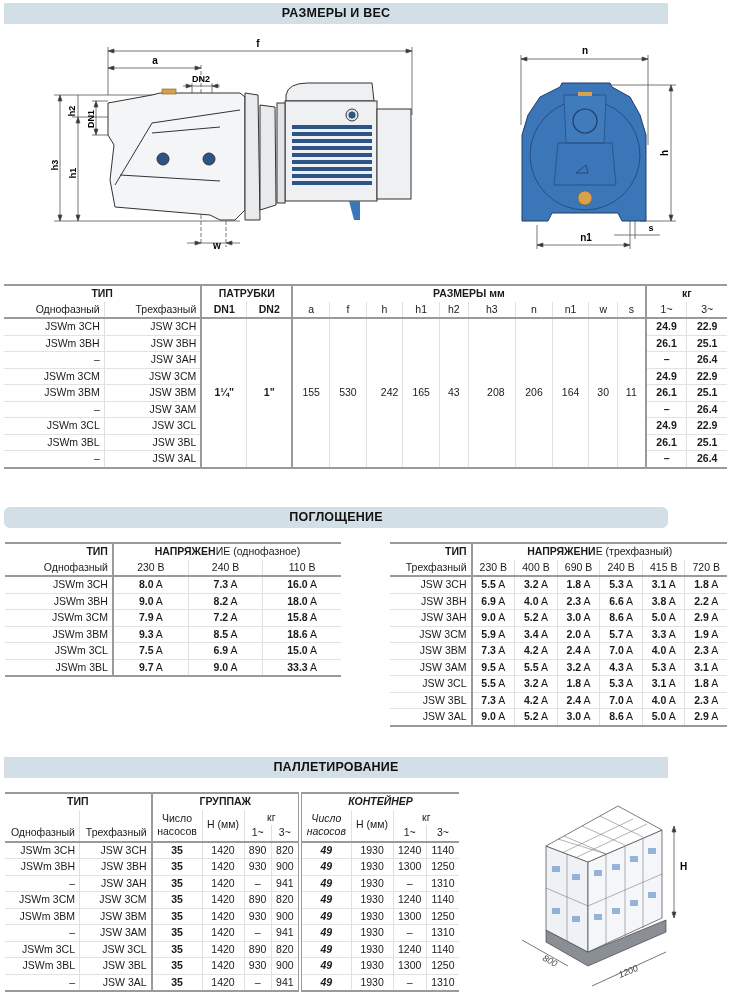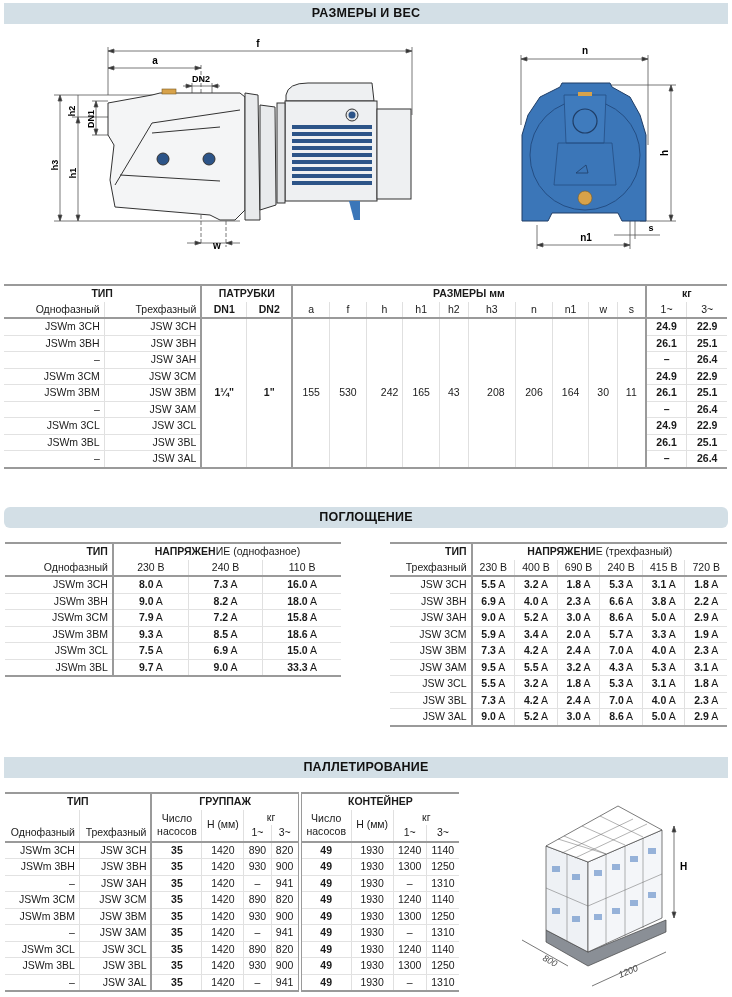--- a/index.html
+++ b/index.html
@@ -1,32 +1,32 @@
 <!DOCTYPE html>
 <html><head>
 <meta charset="utf-8">
 <style>
   html, body { margin:0; padding:0; background:#ffffff; }
   body { width:732px; height:997px; position:relative; overflow:hidden;
          font-family:"Liberation Sans", sans-serif; color:#1a1a1a; font-size:10.5px; }
-  .sec-head { position:absolute; left:4px; width:724px; height:21px; background:#d3dfe6;
+  .sec-head { position:absolute; left:4px; width:664px; height:21px; background:#d3dfe6;
               text-align:center; font-weight:bold; font-size:12.5px; line-height:21px;
               letter-spacing:0.2px; color:#111; }
   .abs { position:absolute; }
   table.t { border-collapse:collapse; position:absolute; font-size:10.5px; }
   table.t td, table.t th { padding:0 4px; height:15.5px; line-height:15.5px; white-space:nowrap; font-weight:normal; }
   .bold { font-weight:bold !important; }
   .c { text-align:center; }
   .l { text-align:right; }
   .top2 { border-top:2px solid #9a9a9a; }
   .bot2 { border-bottom:2px solid #9a9a9a; }
   .rowline td { border-bottom:1px solid #e2e2e2; }
   .vsep { border-left:2px solid #9a9a9a; }
   .vthin { border-left:1px solid #e0e0e0; }
-  .dblsep { border-left:4px double #9a9a9a; }
+  .dblsep { border-left:4px double #9a9a9a;font-style:italic; }
   .hdr-bot td, .hdr-bot th { border-bottom:2px solid #9a9a9a; }
   svg text { font-family:"Liberation Sans", sans-serif; }
 </style>
 </head>
 <body>
 
 <div class="sec-head" style="top:3px;">РАЗМЕРЫ И ВЕС</div>
 
 <svg class="abs" style="left:40px;top:35px;" width="400" height="225" viewBox="0 0 400 225">
   <g stroke="#555" stroke-width="0.8" fill="none">

